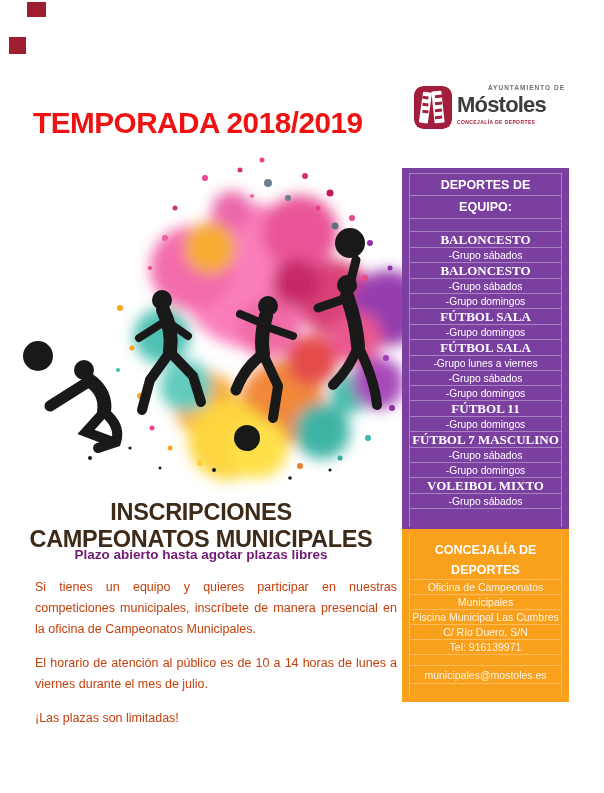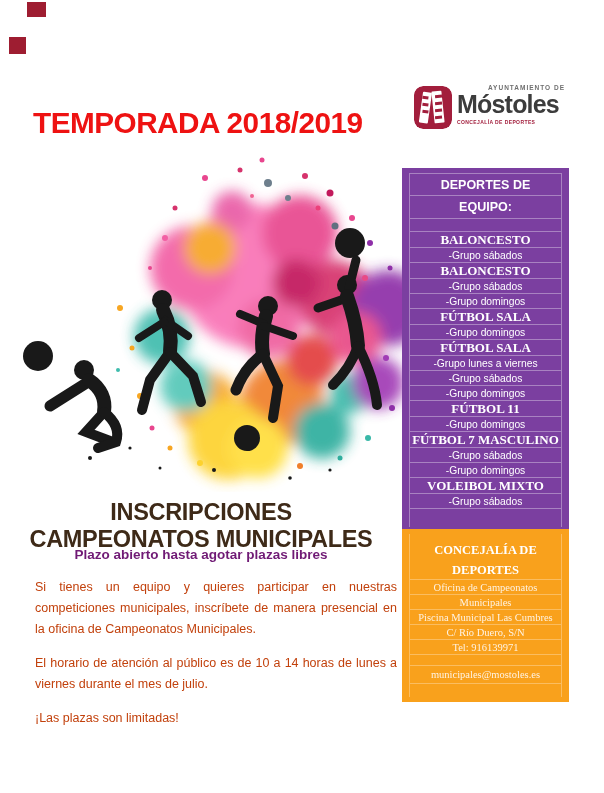--- a/index.html
+++ b/index.html
@@ -13,21 +13,21 @@
   .sq { position:absolute; }
   .sq1 { left:27px; top:2px; width:19px; height:15px; }
   .sq2 { left:9px; top:37px; width:17px; height:17px; }
 
   
   .logo { position:absolute; left:414px; top:84px; width:158px; height:56px; }
   .logo-icon { position:absolute; left:0; top:2px; width:38px; height:43px; border-radius:9px; overflow:hidden; }
   .logo-icon svg { display:block; width:100%; height:100%; }
   .logo-text { position:absolute; left:43px; top:0; width:112px; }
   .logo-top { font-size:6.5px; letter-spacing:1px; color:#6f6f6f; text-align:right; padding-right:4px; font-weight:bold; }
-  .logo-name { font-size:25px; font-weight:bold; color:#3c3c3c; letter-spacing:-0.8px; line-height:27px; }
+  .logo-name { font-size:22px; font-weight:bold; color:#3c3c3c; letter-spacing:-0.8px; line-height:27px; }
   .logo-tag { font-size:5px; letter-spacing:0.4px; font-weight:bold; margin-top:1px; }
 
   
   .season-title {
     position:absolute; left:33px; top:105px; width:380px;
     font-size:30px; line-height:36px; font-weight:800; letter-spacing:-0.5px;
     transform:scaleX(0.99); transform-origin:left center; white-space:nowrap;
   }
 
   
@@ -54,21 +54,21 @@
   .row.first { border-top:1px solid rgba(255,255,255,.35); }
 
   .sports-panel { top:148px; height:364px;margin-top:20px; }
   .sports-panel .hdr { height:23px; line-height:23px; font-size:12.5px; font-weight:bold; }
   .sports-panel .spacer { height:13px; }
   .sports-panel .sport { height:16px; line-height:16px; font-size:13px; font-weight:bold;font-family:Liberation Serif, serif; }
   .sports-panel .group { height:15px; line-height:15px; font-size:10.3px; }
 
   .contact-panel { top:529px; height:173px; }
   .contact-panel .panel-inner { border-color:rgba(255,255,255,.3); }
-  .contact-panel .row { border-color:rgba(255,255,255,.3);font-family:Liberation Serif, serif; }
+  .contact-panel .row { border-color:rgba(255,255,255,.3); }
   .contact-panel .hdr { height:20px; line-height:20px; font-size:12.5px; font-weight:bold; margin-top:0; }
   .contact-panel .hdr1 { padding-top:6px; height:26px; border-bottom:none; }
   .contact-panel .line { height:15px; line-height:15px; font-size:10.5px; color:rgba(255,248,238,.95); }
   .contact-panel .line.empty { height:11px; }
   .contact-panel .line.mail { height:18px; line-height:18px; }
 </style>
 </head>
 <body>
 
 <div class="page">

